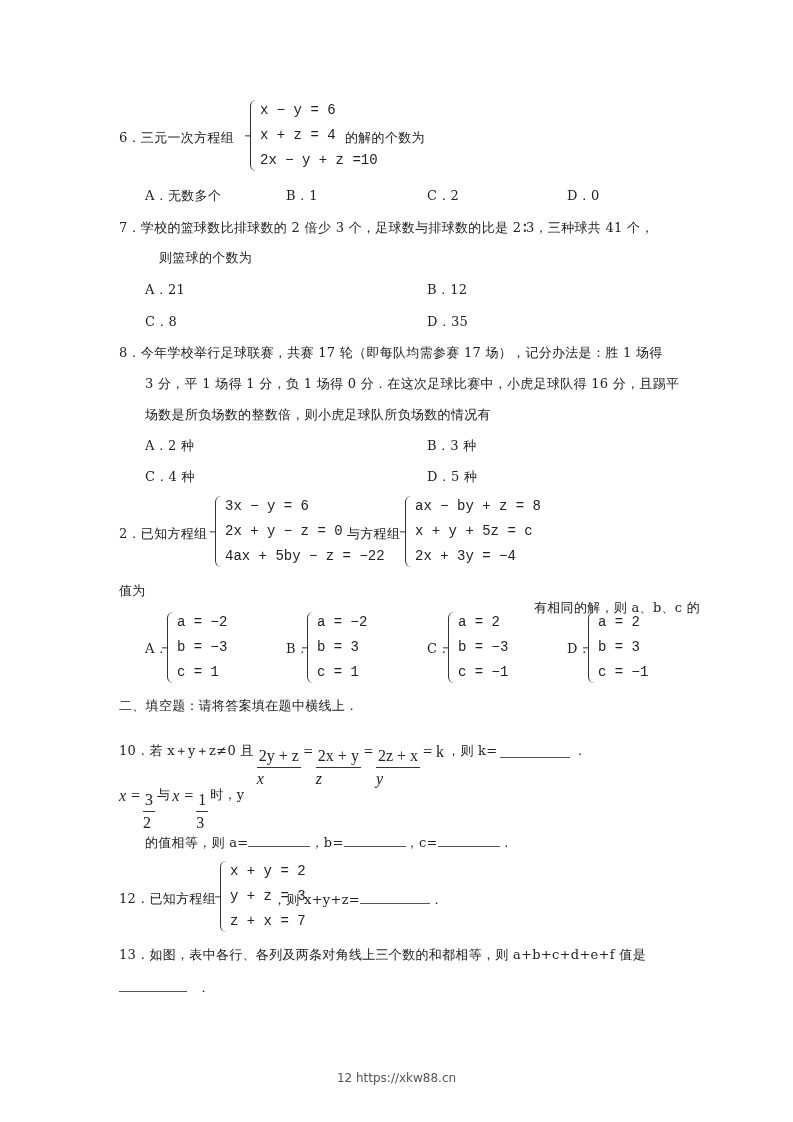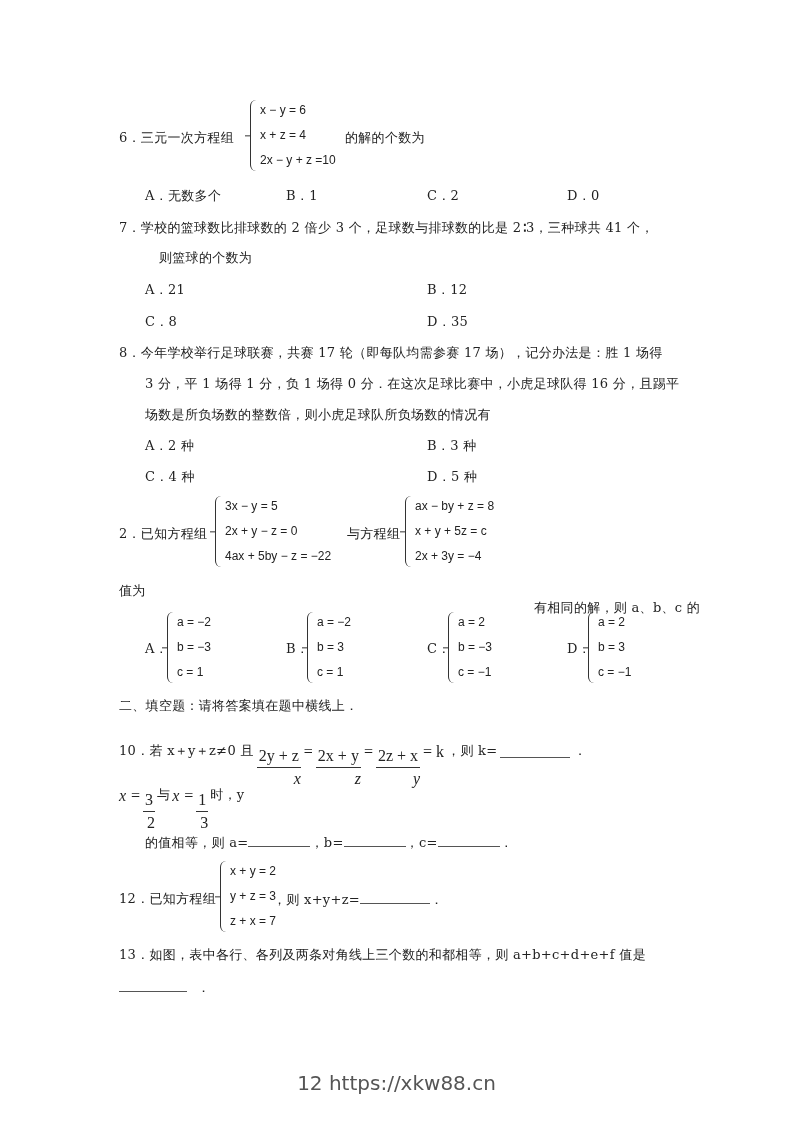--- a/index.html
+++ b/index.html
@@ -13,26 +13,26 @@
   .math { font-family: "Liberation Serif", "DejaVu Serif", serif; font-size: 16px; line-height: 25px; }
   .sys { position: absolute; padding-left: 10px; }
   .sys .brace {
     position: absolute; left: 0; top: 2px; bottom: 2px; width: 8px;
     border-left: 1.3px solid #333; border-radius: 6px 0 0 6px;
   }
   .sys .brace::before {
     content: ""; position: absolute; left: -6px; top: 50%; width: 6px; height: 1.3px;
     background: #333; transform: translateY(-50%) rotate(0deg);
   }
-  .sys .row { height: 25px; line-height: 25px; font-family: Liberation Sans, sans-serif; font-size: 12px; }
+  .sys .row { height: 25px; line-height: 25px; font-family: Liberation Mono, monospace; font-size: 14px; }
   .blank { display: inline-block; border-bottom: 1px solid #555; height: 12px; vertical-align: baseline; }
-  .frac { display: inline-block; text-align: right; vertical-align: middle; font-family: "Liberation Serif", serif; font-size: 16px; margin-top: 32px; }
+  .frac { display: inline-block; text-align: left; vertical-align: middle; font-family: "Liberation Serif", serif; font-size: 16px; margin-top: 32px; }
   .frac .num { display: block; padding: 0 2px; border-bottom: 1.2px solid #333; line-height: 22px; }
   .frac .den { display: block; line-height: 22px; font-style: italic; }
-  .footer { font-family: "DejaVu Sans", sans-serif; font-size: 20px; color: #555; }
+  .footer { font-family: "DejaVu Sans", sans-serif; font-size: 12px; color: #555; }
 </style>
 </head>
 <body>
 
 <div class="abs txt" style="left:119px;top:130px;">6．三元一次方程组</div>
 
 <div class="sys" style="left:250px;top:98px;">
   <div class="brace"></div>
   <div class="row">x − y = 6</div>
   <div class="row">x + z = 4</div>
@@ -56,21 +56,21 @@
 <div class="abs txt" style="left:145px;top:376px;">3 分，平 1 场得 1 分，负 1 场得 0 分．在这次足球比赛中，小虎足球队得 16 分，且踢平</div>
 <div class="abs txt" style="left:145px;top:407px;">场数是所负场数的整数倍，则小虎足球队所负场数的情况有</div>
 <div class="abs txt" style="left:145px;top:438px;"><span>A．</span><span>2 种</span></div>
 <div class="abs txt" style="left:427px;top:438px;"><span>B．</span><span>3 种</span></div>
 <div class="abs txt" style="left:145px;top:469px;"><span>C．</span><span>4 种</span></div>
 <div class="abs txt" style="left:427px;top:469px;"><span>D．</span><span>5 种</span></div>
 
 <div class="abs txt" style="left:119px;top:526px;">2．已知方程组</div>
 <div class="sys" style="left:215px;top:494px;">
   <div class="brace"></div>
-  <div class="row">3x − y = 5</div>
+  <div class="row">3x − y = 6</div>
   <div class="row">2x + y − z = 0</div>
   <div class="row">4ax + 5by − z = −22</div>
 </div>
 <div class="abs txt" style="left:347px;top:526px;">与方程组</div>
 <div class="sys" style="left:405px;top:494px;">
   <div class="brace"></div>
   <div class="row">ax − by + z = 8</div>
   <div class="row">x + y + 5z = c</div>
   <div class="row">2x + 3y = −4</div>
 </div>

